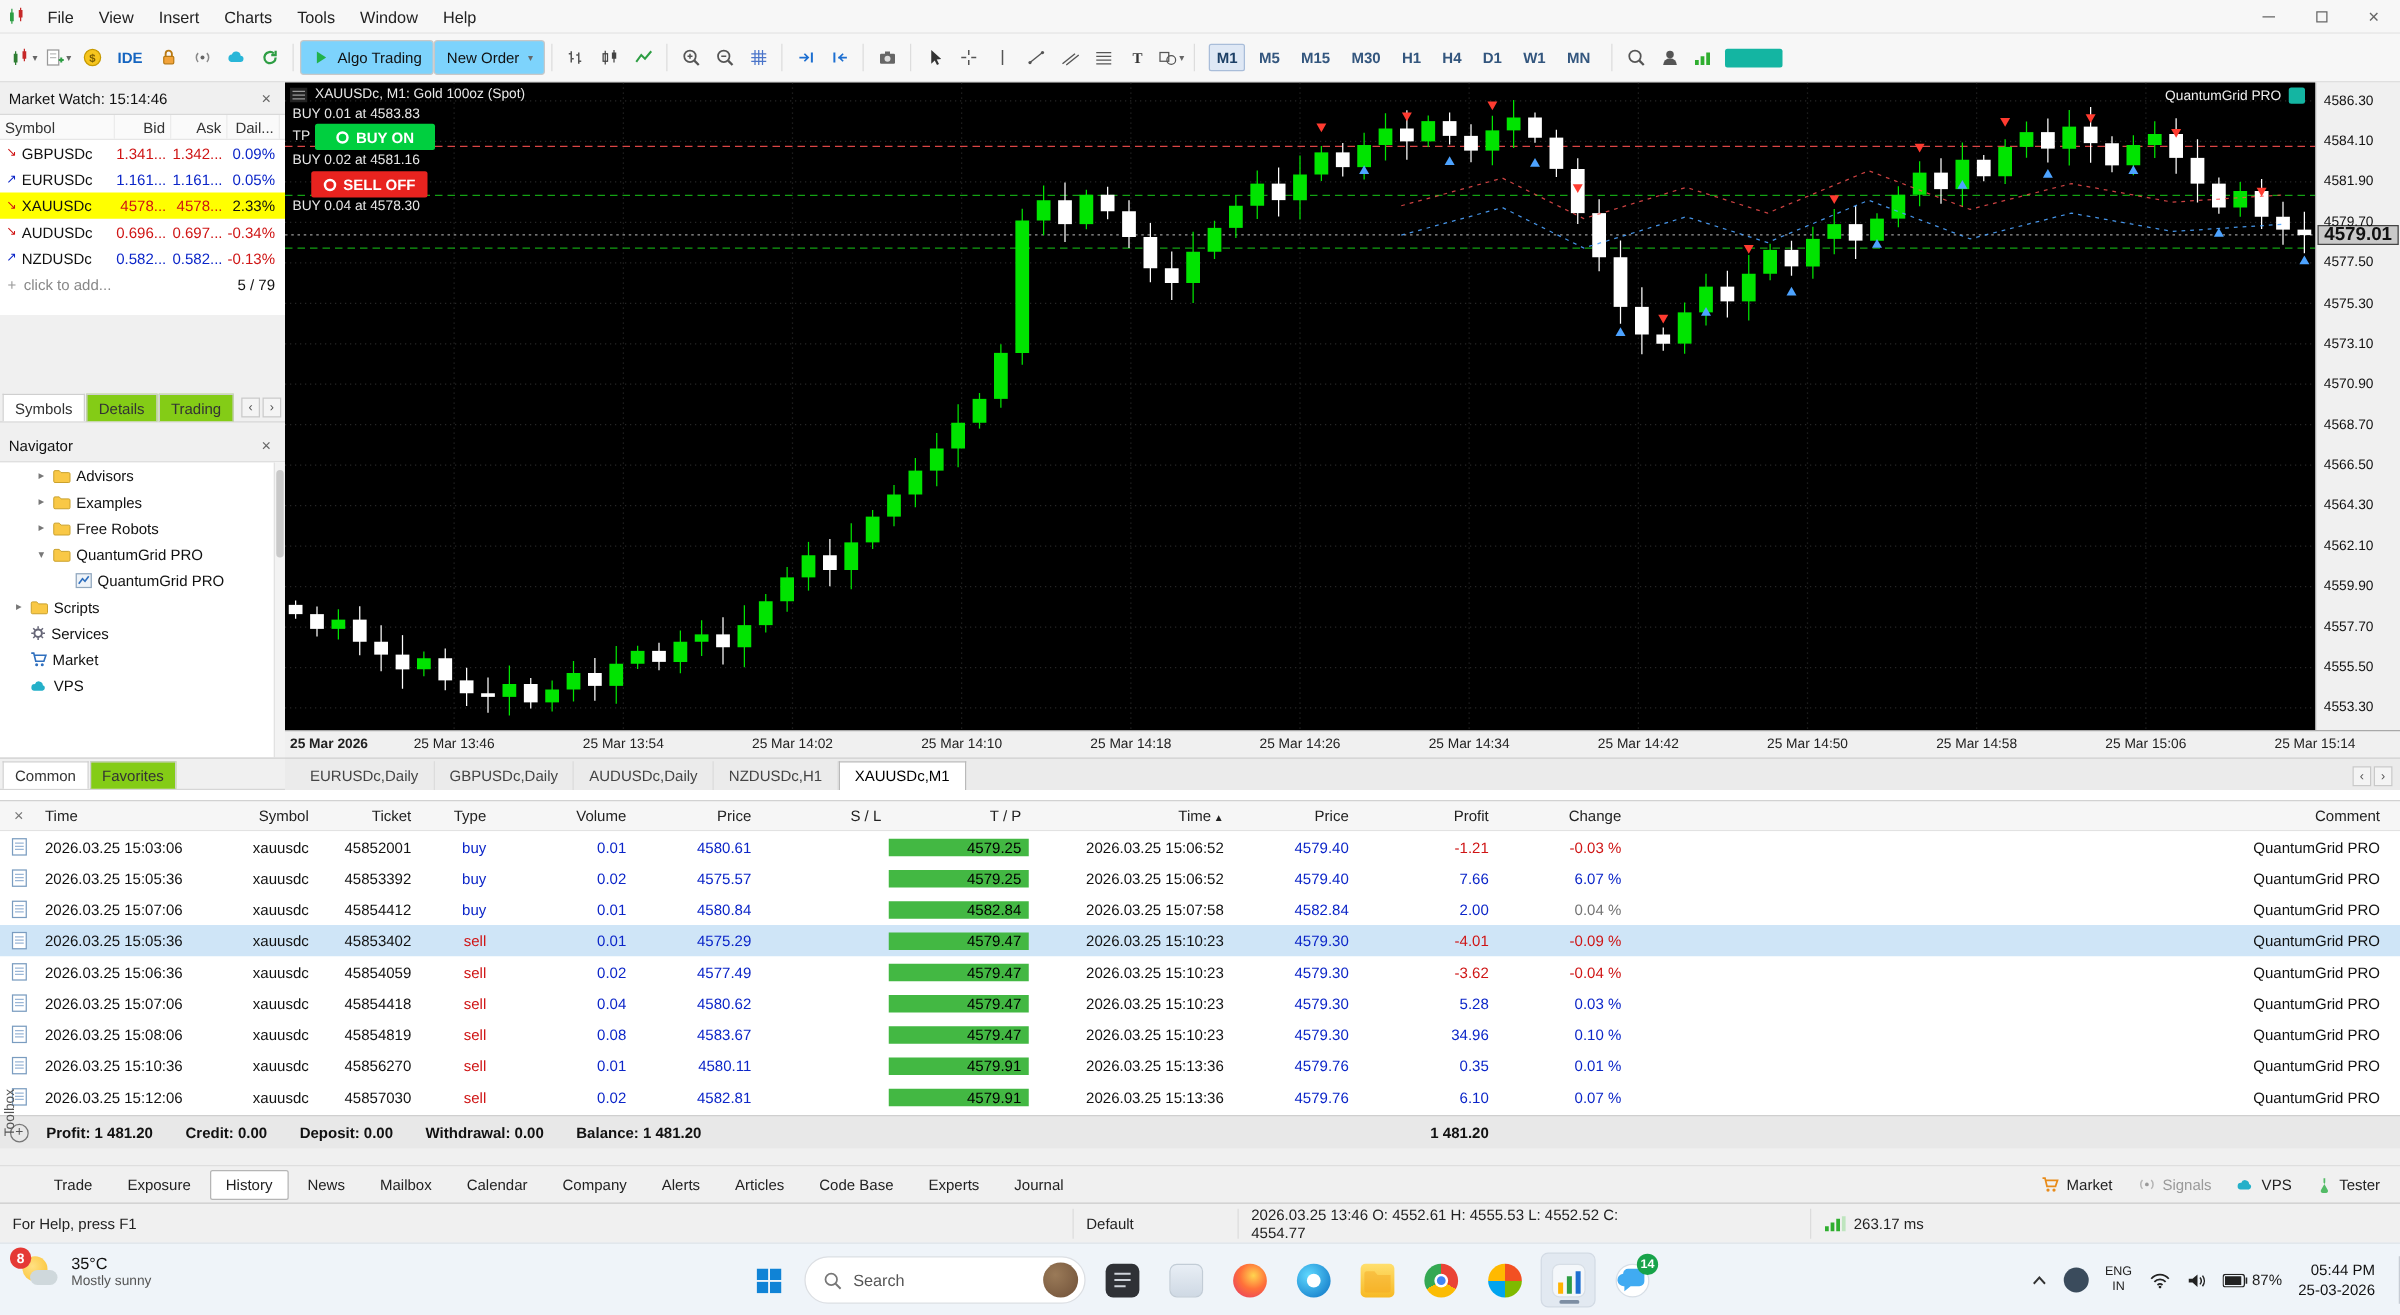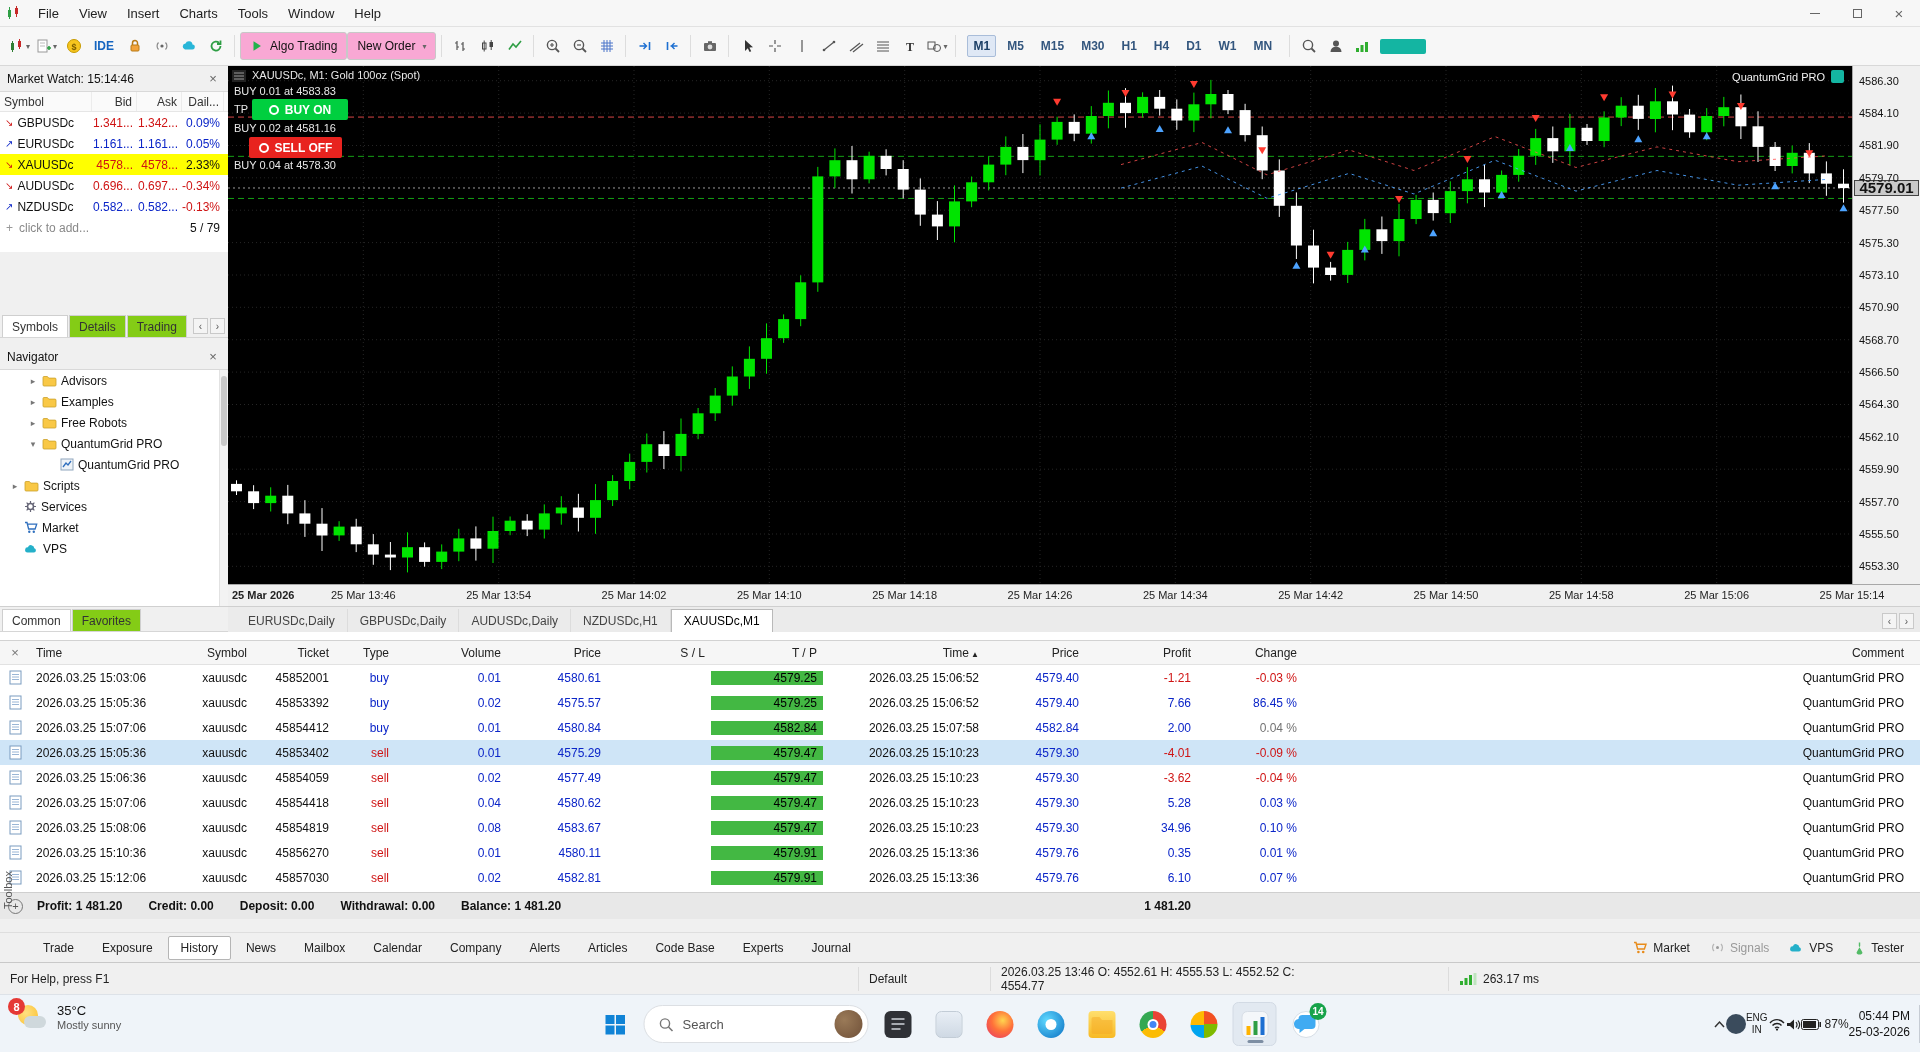--- a/index.html
+++ b/index.html
@@ -11,21 +11,21 @@
 .appicon{width:28px;display:flex;justify-content:center}
 .menu-items{display:flex;height:100%}
 .menu-item{padding:0 10px;display:flex;align-items:center;font-size:13px;color:#222}
 .win-controls{margin-left:auto;display:flex;height:100%}
 .wc{width:42px;height:100%;display:flex;align-items:center;justify-content:center;color:#666;font-size:15px}
 .wc-min{width:10px;height:1px;background:#666}
 .wc-max{width:9px;height:9px;border:1px solid #666}
 
 .toolbar{position:absolute;left:0;top:27px;width:1920px;height:39px;background:#f7f7f7;border-bottom:1px solid #d8d8d8;display:flex;align-items:center;padding:0 6px}
 .tbtn{height:28px;min-width:27px;padding:0 3px;display:flex;align-items:center;justify-content:center;border-radius:3px}
-.tbtn.framed{border:1px solid #c8c8c8;background:#f9a8d4;padding:0 9px;gap:6px;font-size:12px;white-space:nowrap}
+.tbtn.framed{border:1px solid #c8c8c8;background:#7dd3fc;padding:0 9px;gap:6px;font-size:12px;white-space:nowrap}
 .caret{font-size:8px;color:#666;margin-left:1px}
 .tsep{width:1px;height:22px;background:#dddddd;margin:0 5px}
 .ide-label{color:#1565c0;font-weight:bold;font-size:12px;padding:0 4px}
 .tf-wrap{display:flex;align-items:center;gap:5px;margin:0 6px}
 .tf{color:#33567e;font-weight:bold;font-size:12px;padding:3px 5px;border:1px solid transparent;border-radius:2px}
 .tf.active{background:#dfe8f5;border:1px solid #a9bdd9;color:#1c3f66}
 .conn-block{width:46px;height:15px;background:#14b5a2;border-radius:2px;margin-left:4px}
 
 .panel-head{position:absolute;left:0;width:228px;height:26px;background:#f0f0f0;display:flex;align-items:center;padding:0 7px;border-bottom:1px solid #d9d9d9;font-size:12px}
 .panel-close{margin-left:auto;color:#666;font-size:13px;width:16px;text-align:center}
@@ -113,21 +113,21 @@
 .wcond{font-size:11px;color:#555}
 .tb-center{position:absolute;left:50%;top:7px;transform:translateX(-50%);display:flex;align-items:center;gap:7px}
 .start-btn{width:44px;height:44px;border-radius:6px;display:flex;align-items:center;justify-content:center}
 .search-pill{width:225px;height:38px;background:#fff;border:1px solid #dcdfe3;border-radius:19px;display:flex;align-items:center;padding:0 5px 0 14px;gap:9px;color:#555;font-size:13px}
 .cap-img{margin-left:auto;width:28px;height:28px;border-radius:50%;background:radial-gradient(circle at 35% 35%,#9a7a58,#6f5038)}
 .tico{width:44px;height:44px;border-radius:6px;display:flex;align-items:center;justify-content:center;position:relative}
 .tico.active{background:#e2e9f1;border:1px solid #d2dae4}
 .tico.active::after{content:"";position:absolute;bottom:2px;left:14px;width:16px;height:3px;border-radius:2px;background:#7d8ea3}
 .glyph{width:27px;height:27px;border-radius:6px;position:relative;overflow:hidden}
 .ibadge{position:absolute;right:1px;top:1px;min-width:17px;height:17px;border-radius:9px;background:#17a34a;color:#fff;font-size:10px;display:flex;align-items:center;justify-content:center;padding:0 3px;font-weight:bold}
-.tray{position:absolute;right:10px;top:7px;height:44px;display:flex;align-items:center;font-size:12px;color:#222}
+.tray{position:absolute;right:20px;top:7px;height:44px;display:flex;align-items:center;gap:13px;font-size:12px;color:#222}
 .lang{display:flex;flex-direction:column;align-items:center;font-size:10px;line-height:1.25;color:#222}
 .clock{display:flex;flex-direction:column;align-items:flex-end;font-size:12px;line-height:1.35;color:#111}
 .moon{width:20px;height:20px;border-radius:50%;background:#3a4b5c}
 .peek{position:absolute;right:0;top:10px;width:1px;height:38px;background:#c6ccd4}
 </style>
 </head>
 <body>
 
 <div id="app">
 
@@ -909,21 +909,21 @@
         <div class="tcell" style="width: 68px; flex: 0 0 auto; text-align: right; color: rgb(17, 17, 17);">xauusdc</div>
         <div class="tcell" style="width: 82px; flex: 0 0 auto; text-align: right; color: rgb(17, 17, 17);">45853392</div>
         <div class="tcell" style="width: 60px; flex: 0 0 auto; text-align: right; color: rgb(11, 37, 200);">buy</div>
         <div class="tcell" style="width: 112px; flex: 0 0 auto; text-align: right; color: rgb(11, 37, 200);">0.02</div>
         <div class="tcell" style="width: 100px; flex: 0 0 auto; text-align: right; color: rgb(11, 37, 200);">4575.57</div>
         <div class="tcell" style="width: 104px; flex: 0 0 auto; text-align: right; color: rgb(17, 17, 17);"></div>
         <div class="tcell tp-cell" style="width: 112px; flex: 0 0 auto; text-align: right; color: rgb(0, 0, 0);">4579.25</div>
         <div class="tcell" style="width: 162px; flex: 0 0 auto; text-align: right; color: rgb(17, 17, 17);">2026.03.25 15:06:52</div>
         <div class="tcell" style="width: 100px; flex: 0 0 auto; text-align: right; color: rgb(11, 37, 200);">4579.40</div>
         <div class="tcell" style="width: 112px; flex: 0 0 auto; text-align: right; color: rgb(11, 37, 200);">7.66</div>
-        <div class="tcell" style="width: 106px; flex: 0 0 auto; text-align: right; color: rgb(11, 37, 200);">86.45 %</div>
+        <div class="tcell" style="width: 106px; flex: 0 0 auto; text-align: right; color: rgb(11, 37, 200);">6.07 %</div>
         <div class="tcell" style="width: 607px; flex: 0 0 auto; text-align: right; color: rgb(17, 17, 17);">QuantumGrid PRO</div>
       </div>
       <div class="trow">
         <div class="icon-cell">
           <svg width="13" height="15">
             <rect x="1" y="1" width="11" height="13" fill="#fff" stroke="#7a9cc0"></rect>
             <line x1="3" y1="4.5" x2="10" y2="4.5" stroke="#9ab6d6"></line>
             <line x1="3" y1="7" x2="10" y2="7" stroke="#9ab6d6"></line>
             <line x1="3" y1="9.5" x2="10" y2="9.5" stroke="#9ab6d6"></line>
           </svg>

